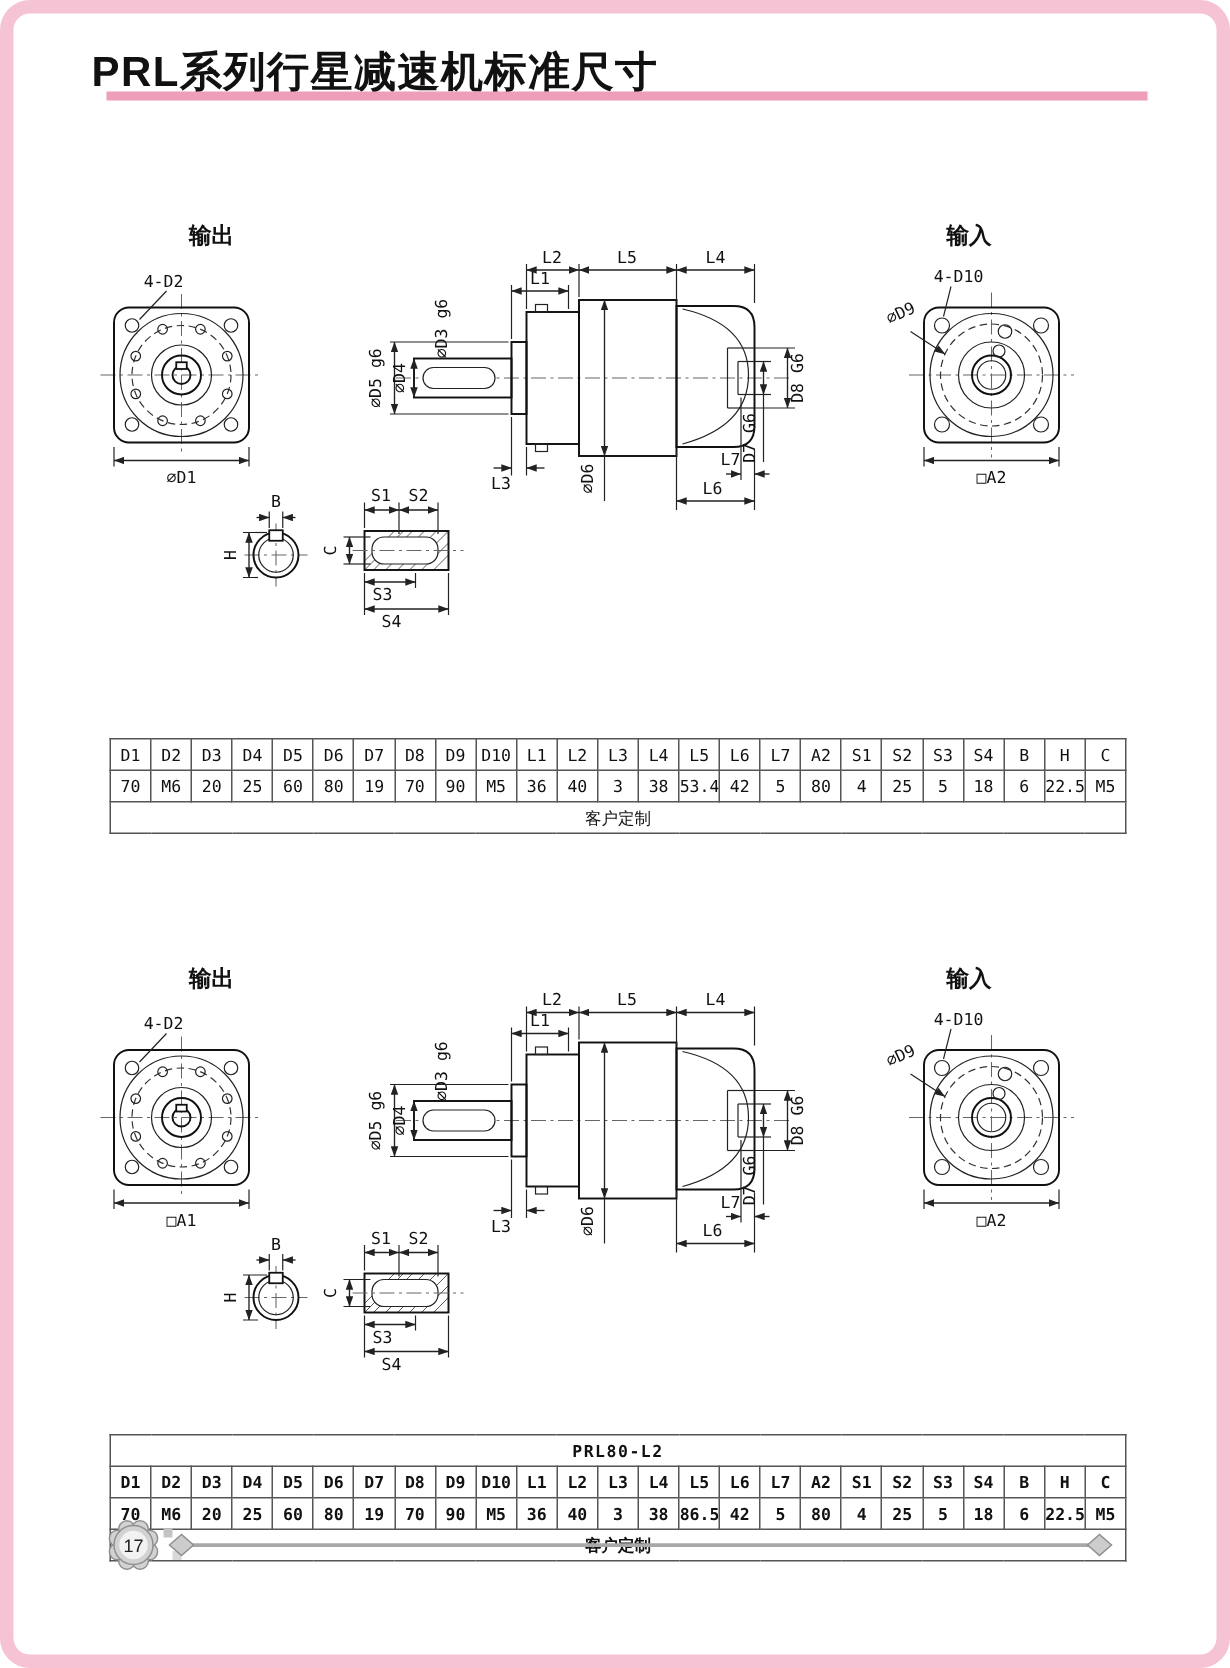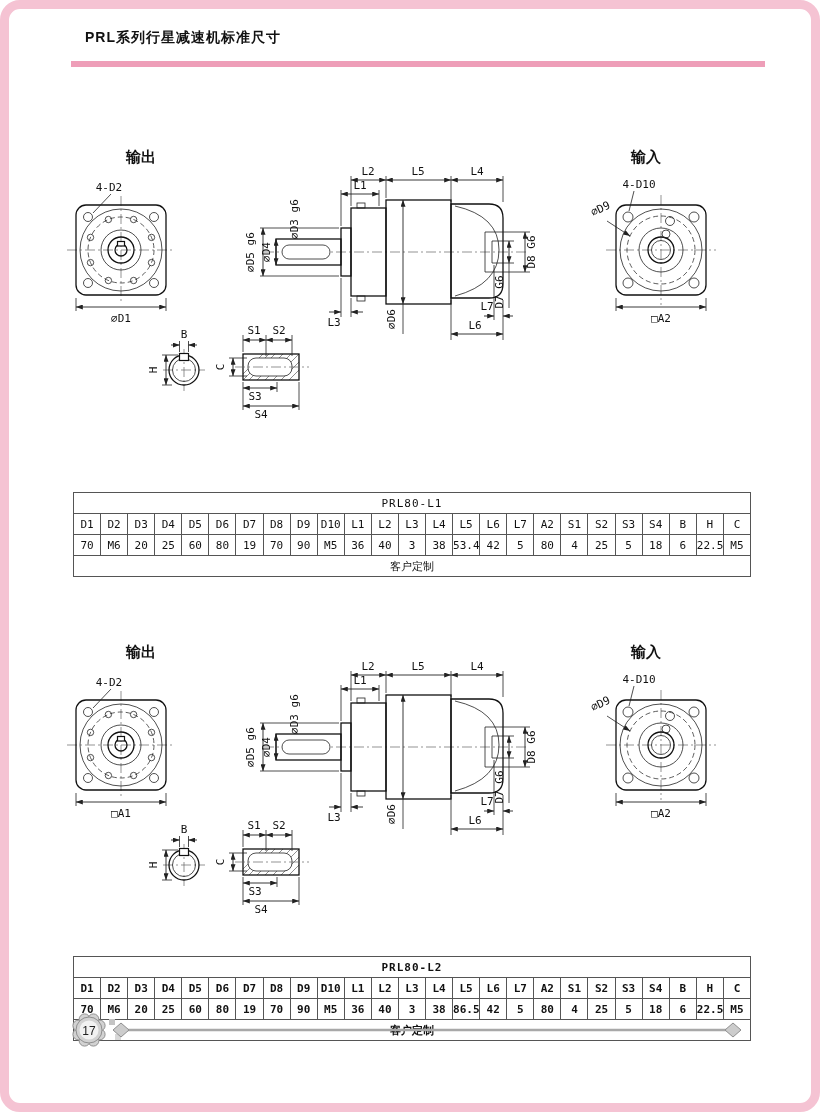--- a/index.html
+++ b/index.html
@@ -1,20 +1,20 @@
 <!DOCTYPE html>
 <html><head>
 <meta charset="utf-8">
 <style>
   * { margin:0; padding:0; box-sizing:border-box; }
   html,body { width:820px; height:1112px; background:#fff; }
   .page { position:relative; width:820px; height:1112px; background:#fff;
           border:9px solid #f5c3d3; border-radius:20px; overflow:hidden;
           font-family:"Liberation Sans", sans-serif; }
-  .title { position:absolute; left:76px; top:20px; font-size:14px; font-weight:bold;
+  .title { position:absolute; left:52px; top:20px; font-size:28px; font-weight:bold;
            color:#111; letter-spacing:1px; }
   .title-bar { position:absolute; left:62px; top:52px; width:694px; height:6px; background:#ee9eb8; }
   .drawing { position:absolute; left:42px; width:700px; height:300px; }
   #d1 { top:133px; } #d2 { top:628px; }
   .tbl-wrap { position:absolute; left:64px; width:678px; }
   #t1 { top:483px; } #t2 { top:947px;font-weight:bold; }
   table.dims { width:100%; border-collapse:collapse; table-layout:fixed; }
   table.dims td { border:1px solid #555; text-align:center; color:#111; height:21px; padding:0;
                   font-family:"DejaVu Sans Mono", monospace; font-size:11px; overflow:hidden; }
   td.t-title { font-size:12px; letter-spacing:1px; }
@@ -225,23 +225,20 @@
     <line class="thin" x1="655" y1="156" x2="655" y2="169"></line>
     <line class="dim" x1="565" y1="165" x2="655" y2="165" marker-start="url(#ar)" marker-end="url(#ar)"></line>
     <text class="dimtxt" x="610" y="180" text-anchor="middle">□A2</text>
   </g>
 </svg>
 </div>
 
   <div class="tbl-wrap" id="t1">
     <table class="dims">
       <tbody>
-          <tr>
-            <td class="t-title" colspan="25">PRL80-L1</td>
-          </tr>
       <tr>
             <td>D1</td>
             <td>D2</td>
             <td>D3</td>
             <td>D4</td>
             <td>D5</td>
             <td>D6</td>
             <td>D7</td>
             <td>D8</td>
             <td>D9</td>

